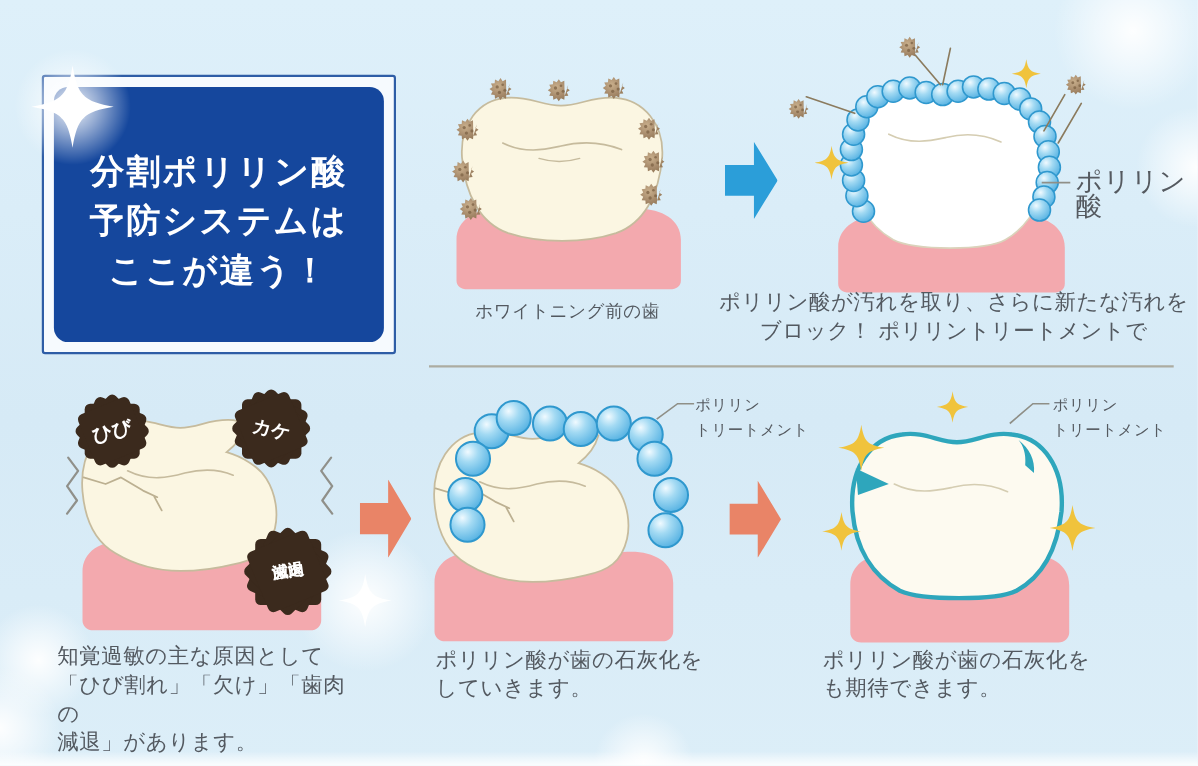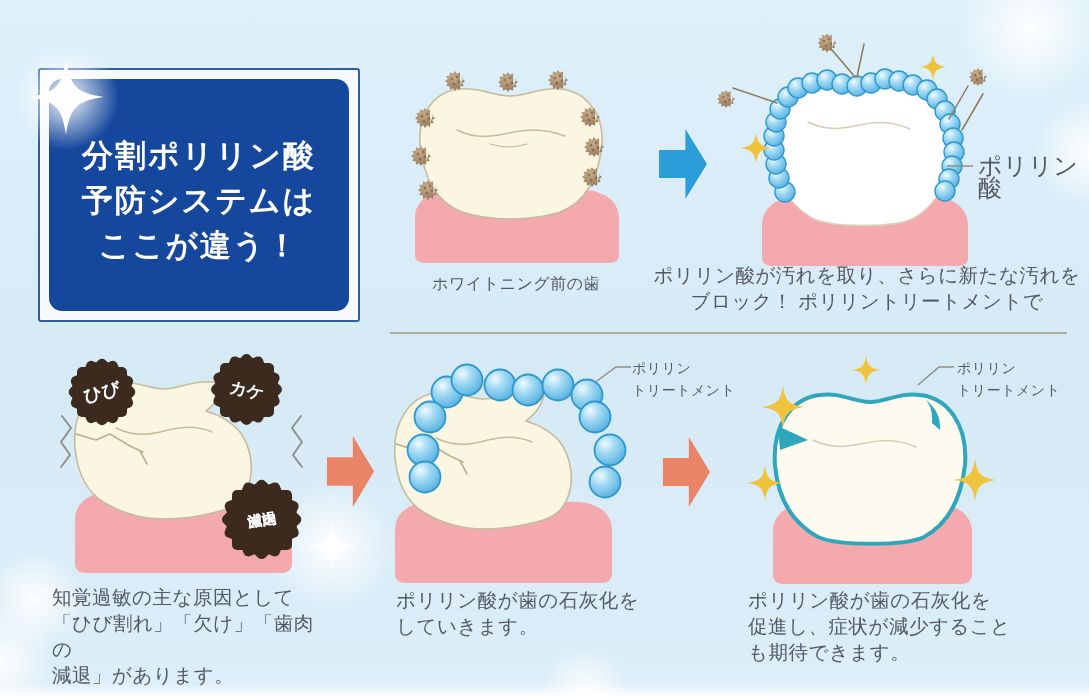--- a/index.html
+++ b/index.html
@@ -250,21 +250,20 @@
         <use xlink:href="#spark" href="#spark" transform="translate(247,130) scale(1.9)"></use>
       </g>
     </svg>
   </div>
   <div class="small-label" style="left:957px;top:357px;">
     <div>ポリリン</div>
     <div>トリートメント</div>
   </div>
   <div class="caption" style="left:748px;top:587px;width:280px;">
     <div>ポリリン酸が歯の石灰化を</div>
-    <div>促進し、症状が減少すること</div>
     <div>も期待できます。</div>
   </div>
 
   <svg class="overlay-svg" width="1089" height="696" viewBox="0 0 1089 696" xmlns="http://www.w3.org/2000/svg" xmlns:xlink="http://www.w3.org/1999/xlink">
     <line x1="390" y1="333" x2="1067" y2="333" stroke="#ACACA1" stroke-width="2"></line>
     <line x1="947" y1="166" x2="973" y2="166" stroke="#8F8F87" stroke-width="1.5"></line>
     <polyline points="597,381 616,367 631,367" fill="none" stroke="#8F8F87" stroke-width="1.5"></polyline>
     <polyline points="918,385 939,367 954,367" fill="none" stroke="#8F8F87" stroke-width="1.5"></polyline>
     <g fill="#FFFFFF">
       <use xlink:href="#spark" href="#spark" transform="translate(66,97) scale(3.4)"></use>

